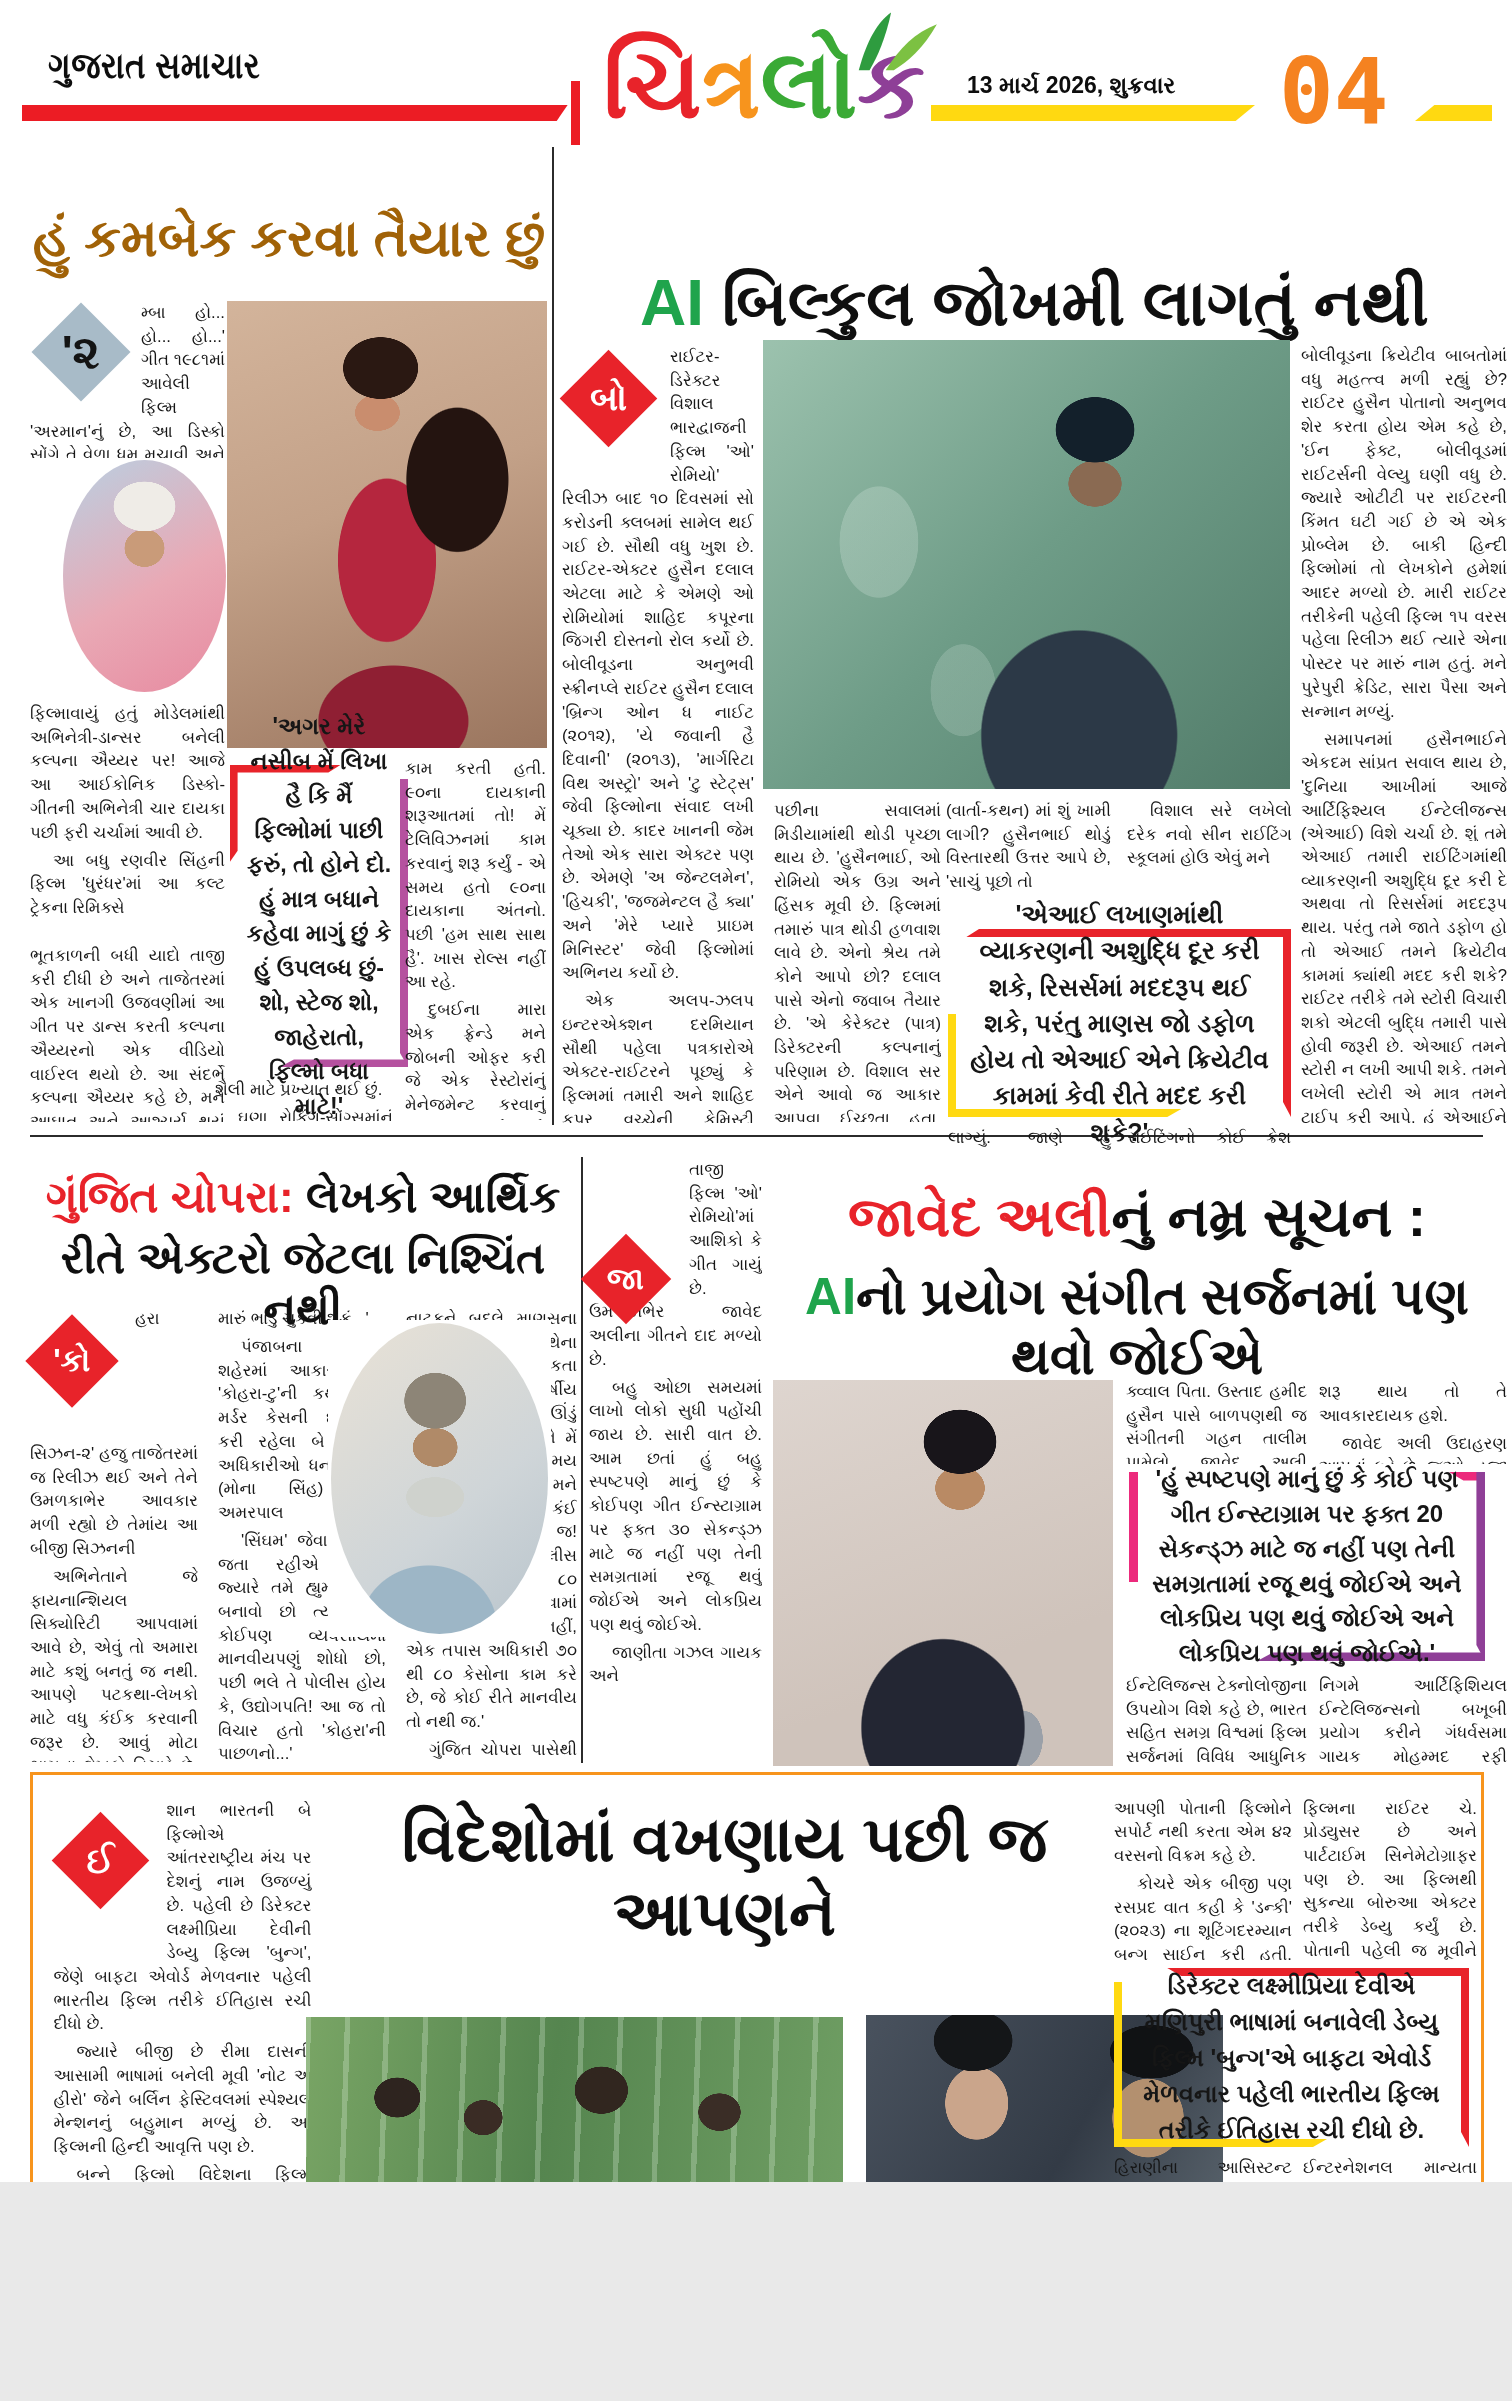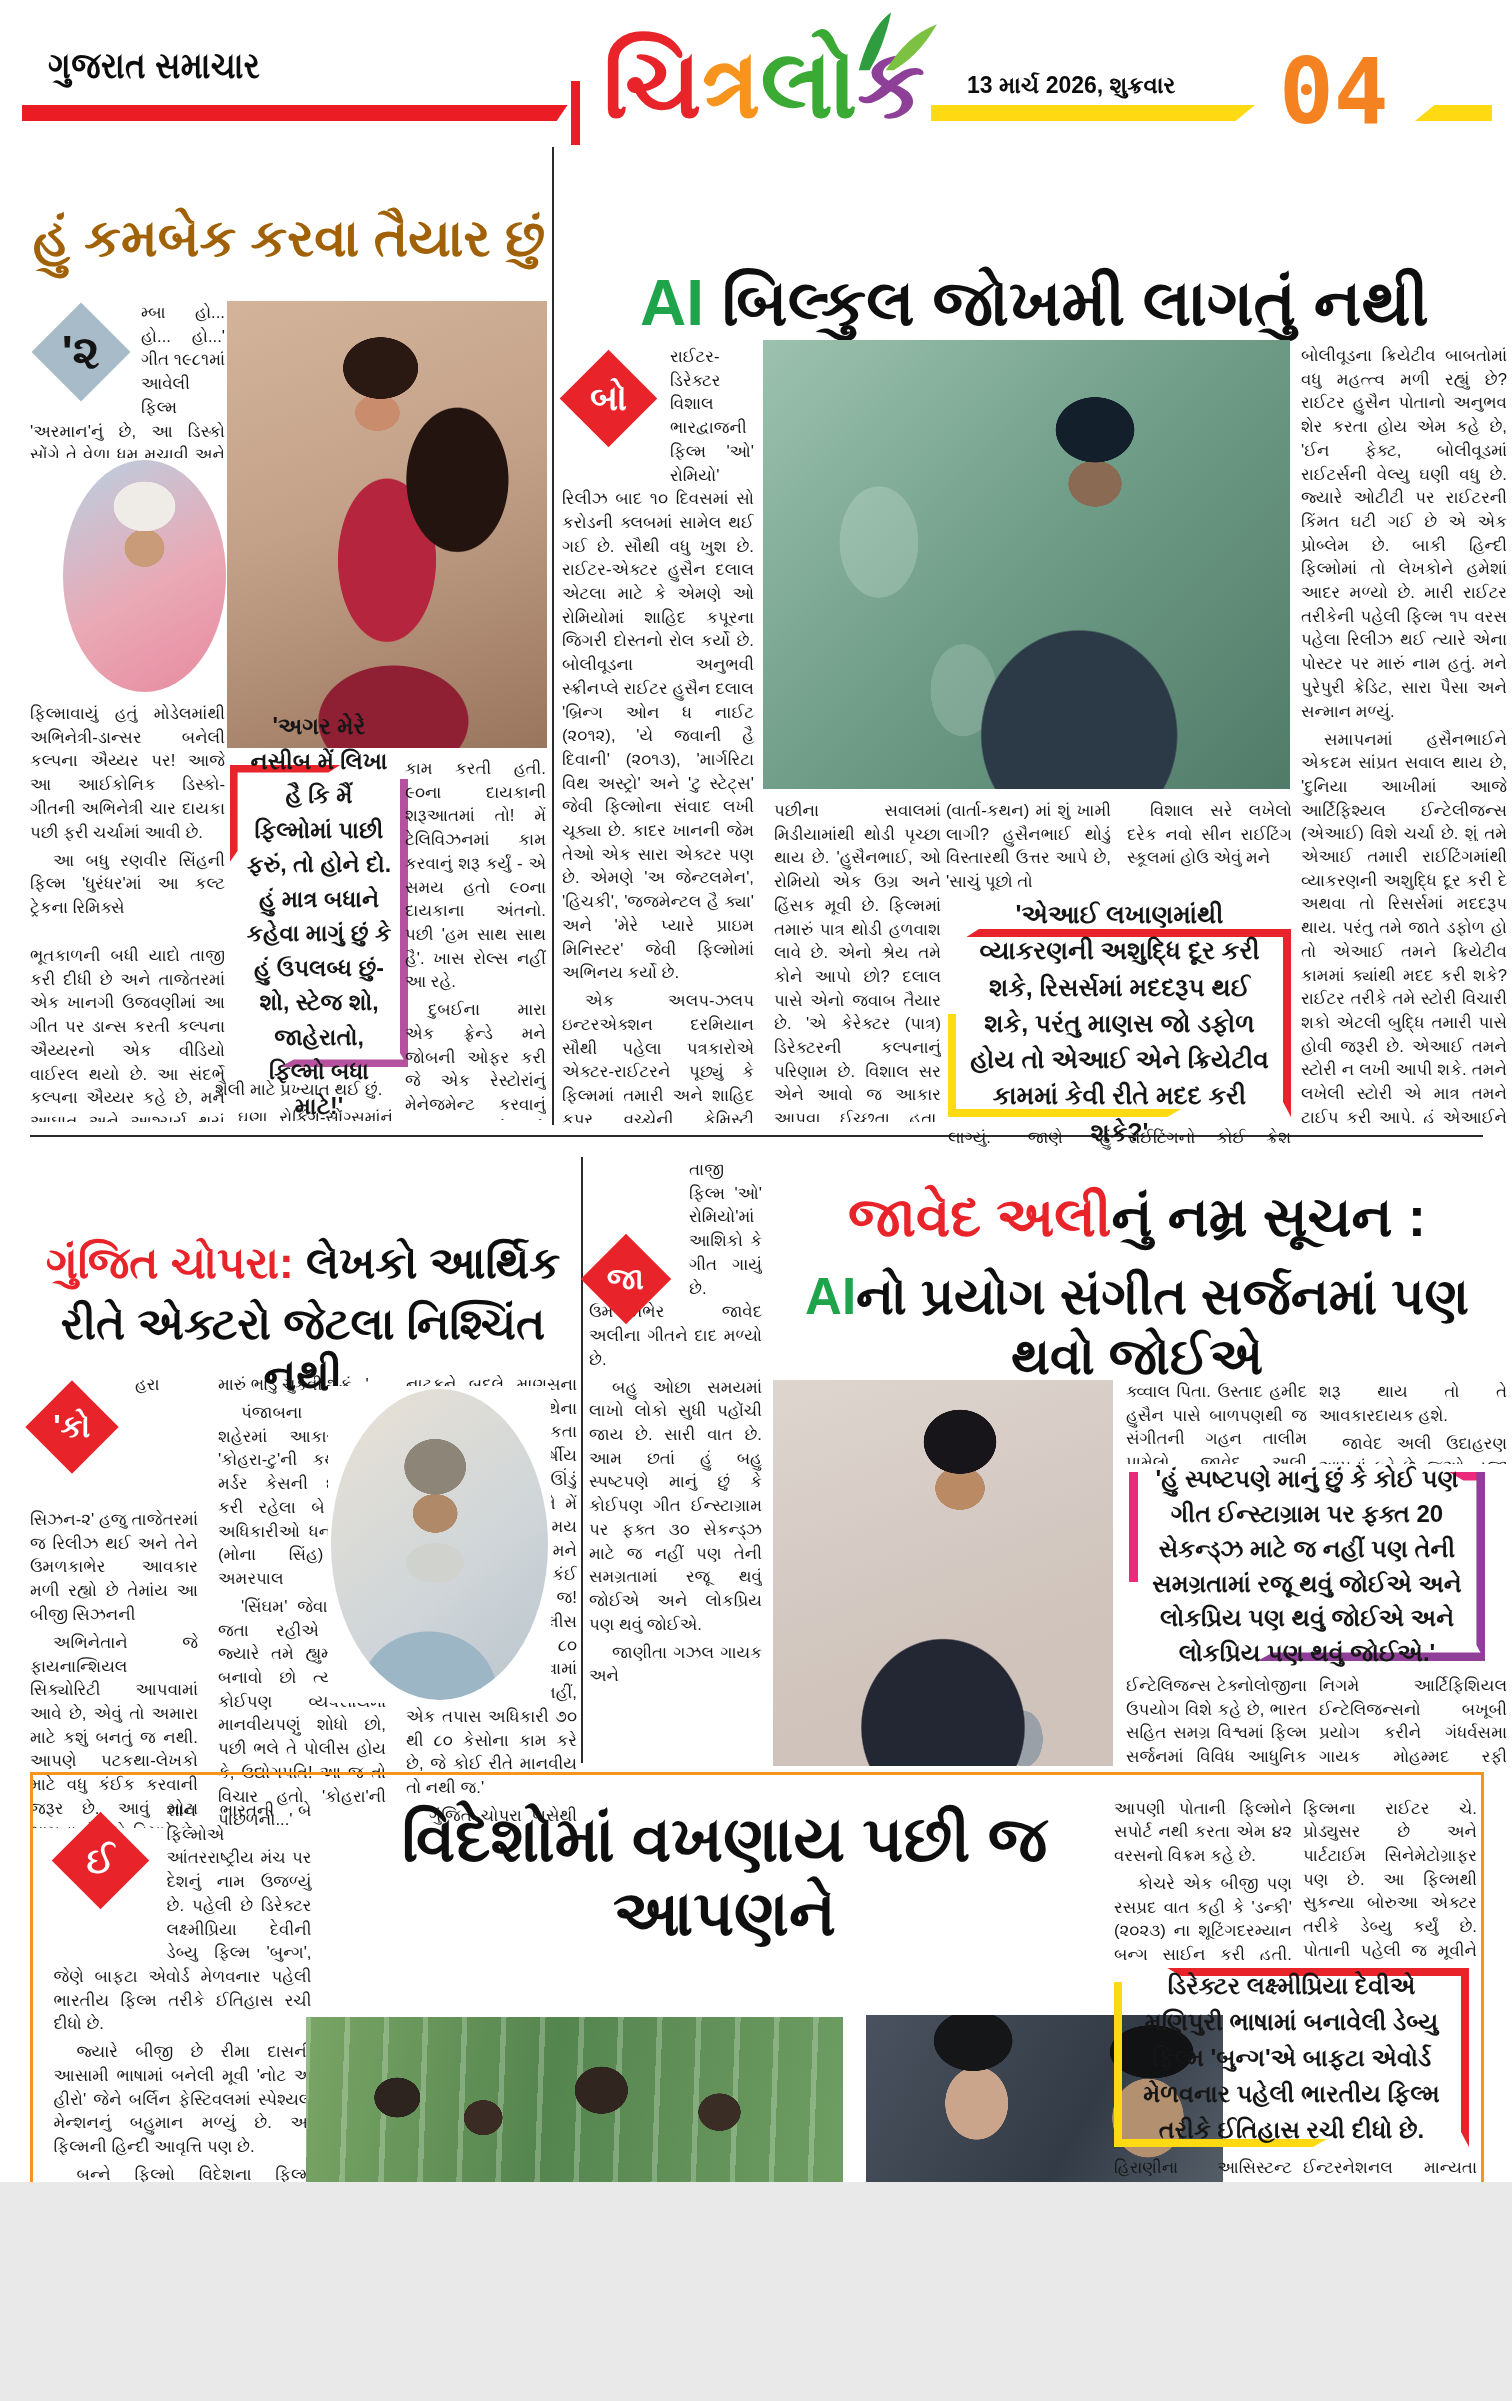--- a/index.html
+++ b/index.html
@@ -67,21 +67,21 @@
   #h-col4{left:739px;top:705px;width:206px;height:278px;}
   #h-col2{left:212px;top:659px;width:167px;height:323px;}
   #h-col2b{left:384px;top:659px;width:346px;height:125px;column-count:2;column-gap:16px;}
   #h-quote{left:386px;top:789px;width:343px;height:188px;font-size:25px;line-height:1.45;}
   #h-quote i.t{left:0;top:0;width:100%;height:8px;background:#e8232a;clip-path:polygon(0 0,100% 0,100% 100%,18.4px 100%,31px 0,0 0,0 100%,0 100%);}
   #h-quote i.r{right:0;top:0;width:8px;height:100%;background:#e8232a;clip-path:polygon(0 0,100% 0,100% 100%,0 calc(100% - 15px));}
   #h-quote i.l{left:0;bottom:0;width:8px;height:55%;background:#ffd911;}
   #h-quote i.b{left:0;bottom:0;width:68%;height:8px;background:#ffd911;clip-path:polygon(0 0,100% 0,calc(100% - 14px) 100%,0 100%);}
   #h-underq{left:386px;top:986px;width:343px;height:42px;column-count:2;column-gap:16px;}
   
-  #art-g{left:30px;top:1208px;width:546px;height:626px;text-decoration:underline;}
+  #art-g{left:30px;top:1142px;width:546px;height:626px;text-decoration:underline;}
   #g-line1,#g-line2{left:0;width:100%;text-align:center;font-size:44px;font-weight:800;color:#0f0f0f;}
   #g-line1{top:30px;} #g-line2{top:91px;}
   #g-col1{left:0;top:165px;width:168px;height:455px;}
   #g-col1 .caps{width:105px;height:135px;}
   #g-dropcap{left:8.6px;top:186px;width:66px;height:66px;}
   #g-dropcap>span{font-size:31px;}
   #g-col2{left:188px;top:165px;width:168px;height:455px;}
   #g-col3{left:376px;top:165px;width:171px;height:455px;}
   #g-ovalwrap{left:298px;top:178px;width:217px;height:311px;background:#fff;padding:3.2px;}
   #g-oval{width:100%;height:100%;border-radius:50%;}

